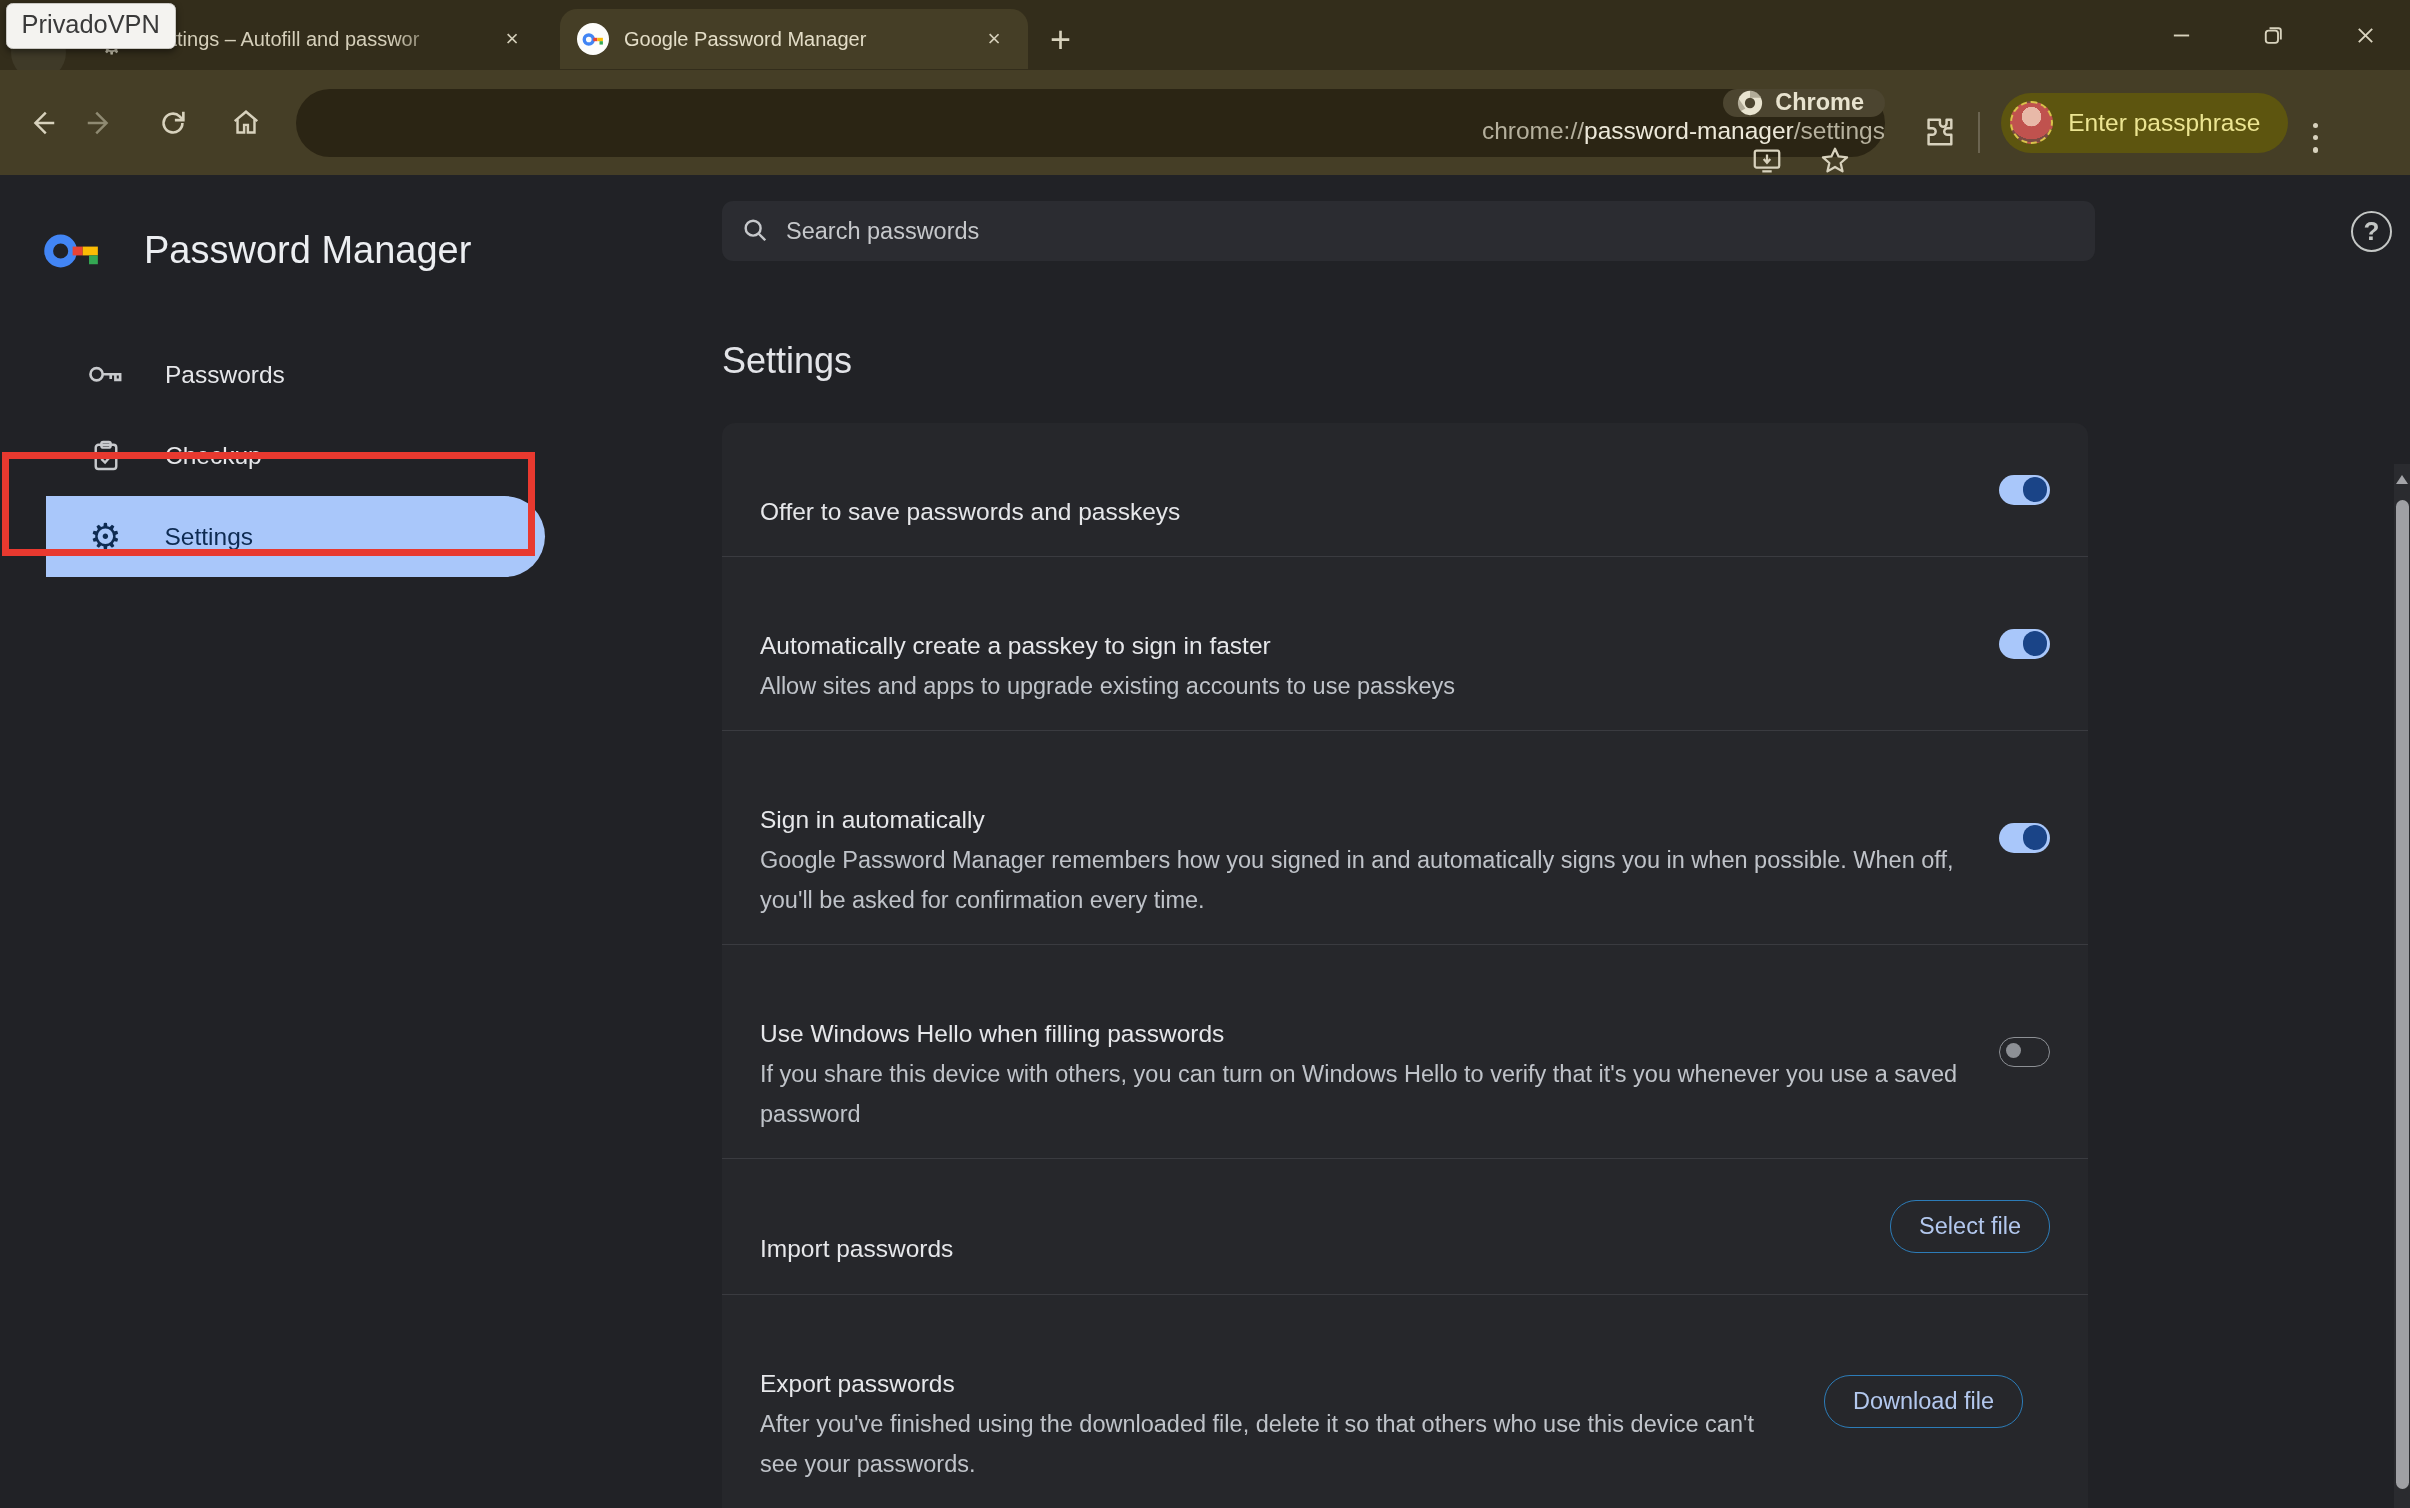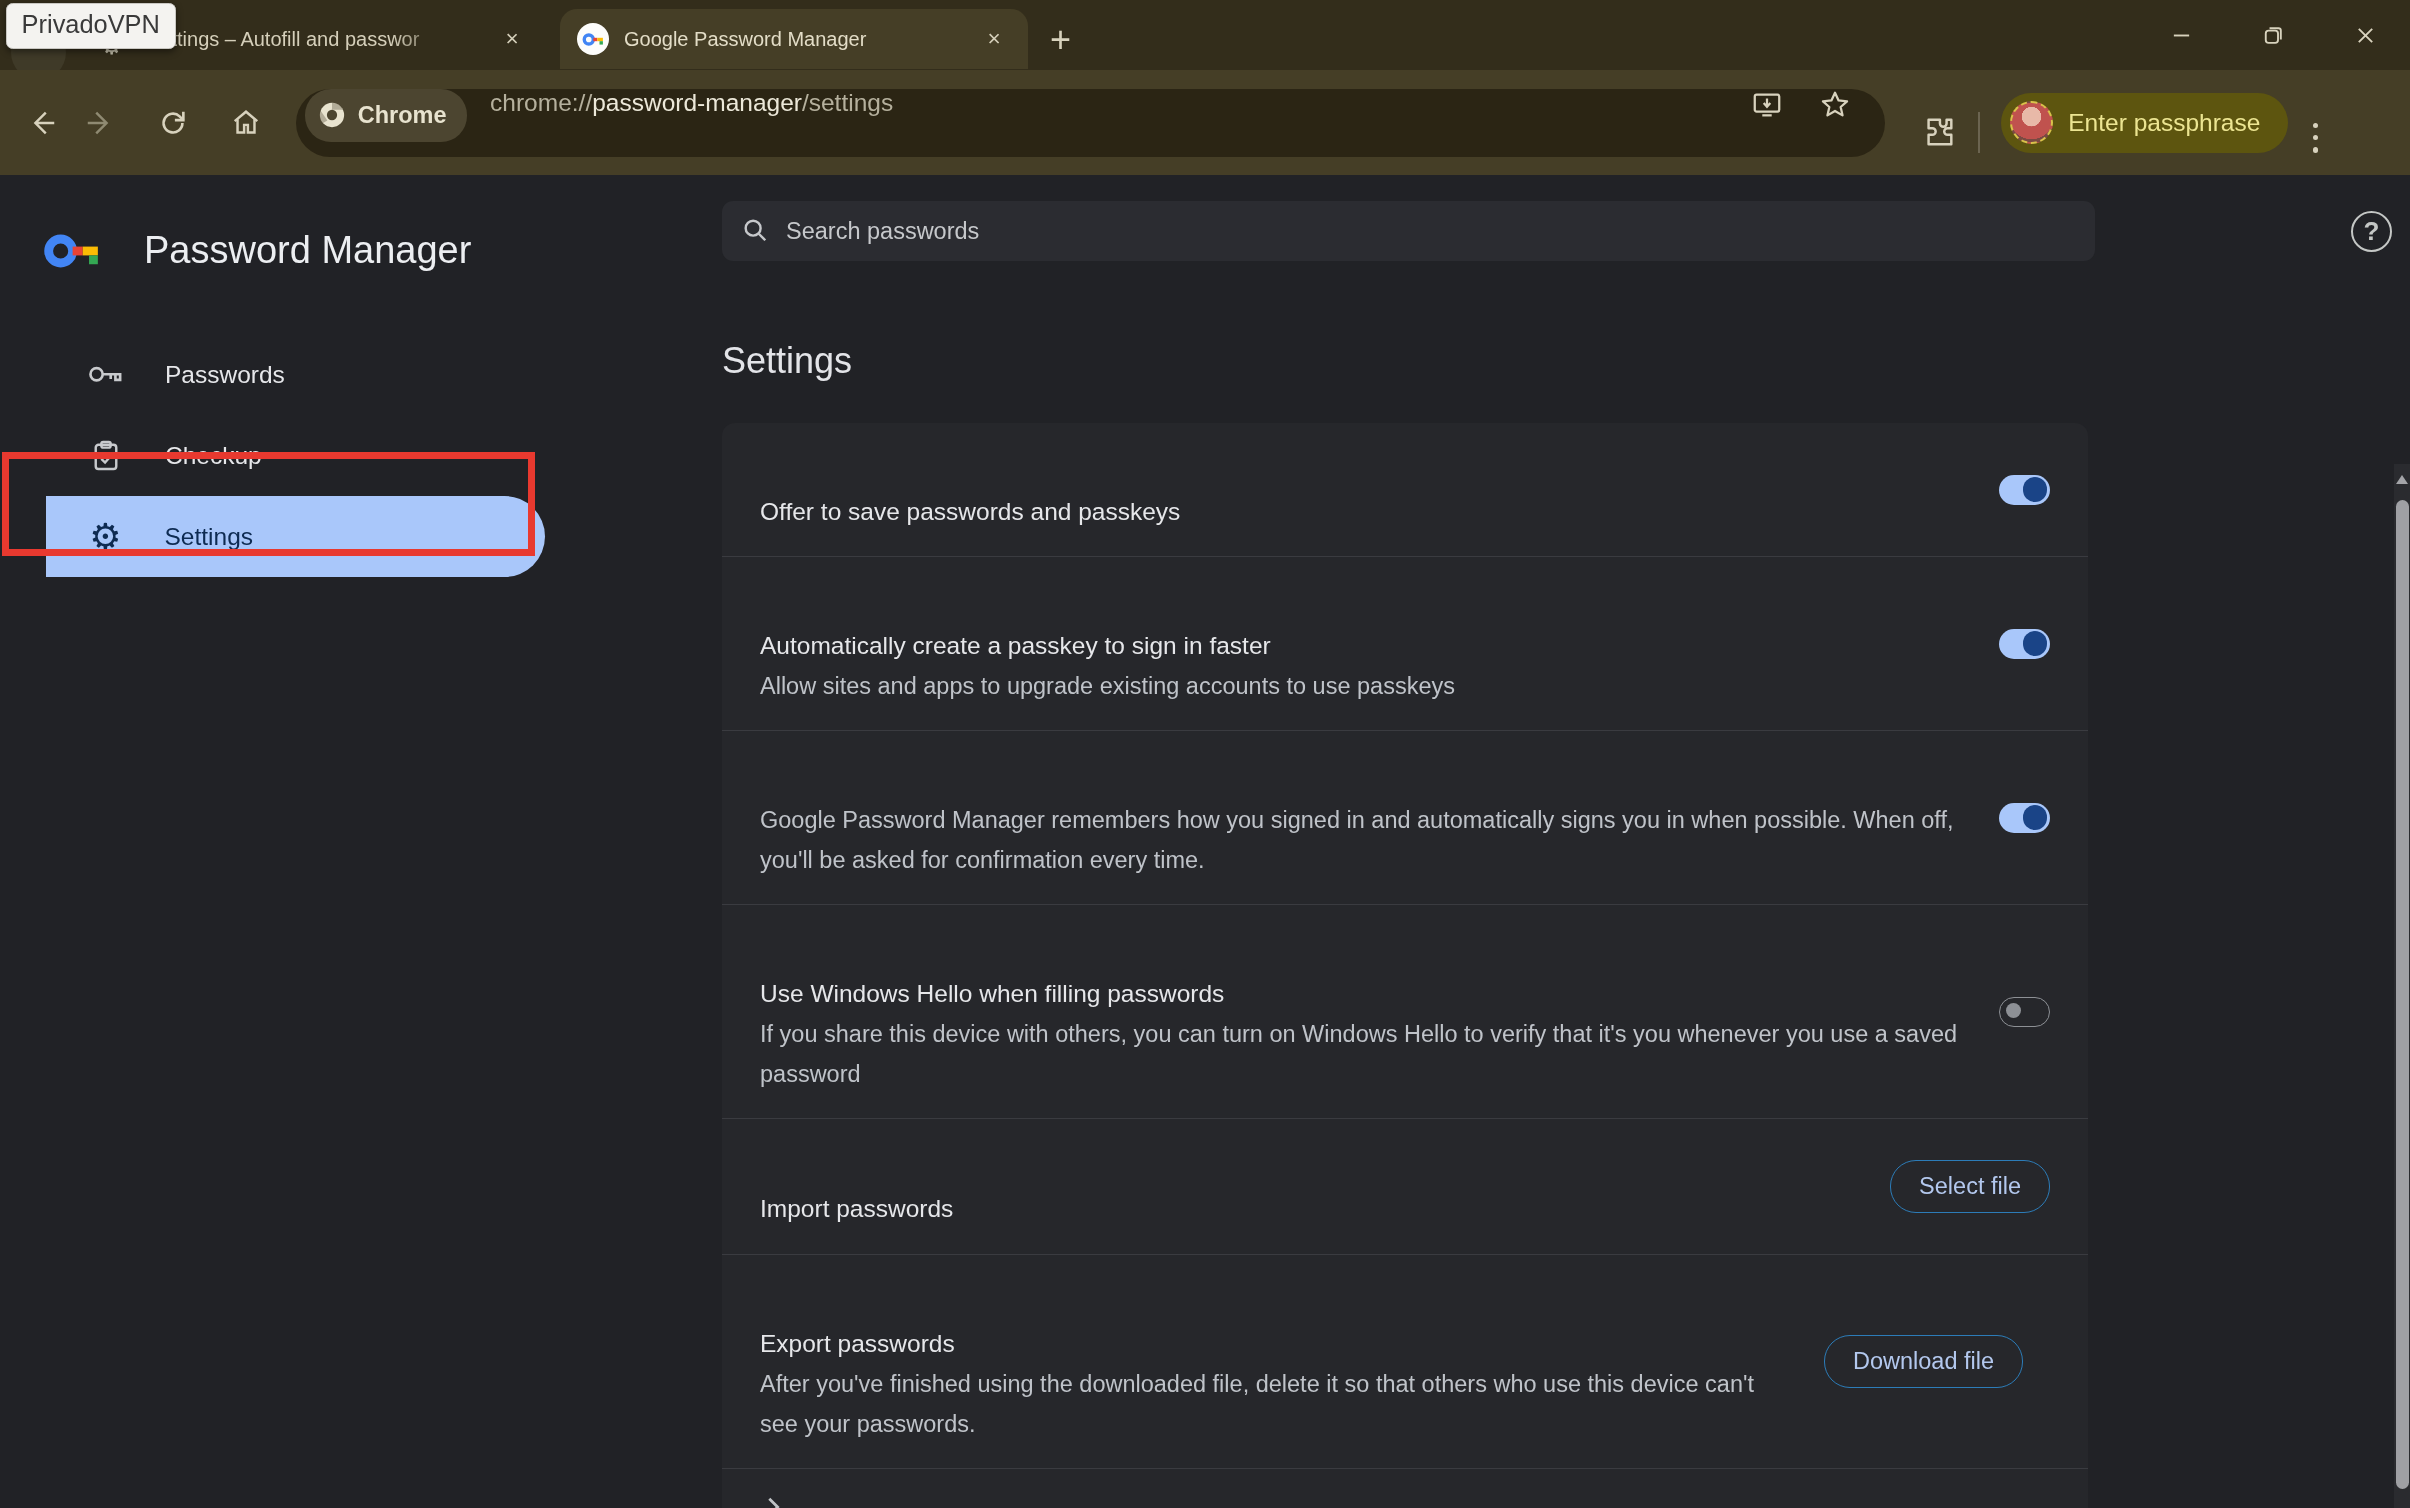--- a/index.html
+++ b/index.html
@@ -29,21 +29,21 @@
   .wincontrols{position:absolute; right:0; top:0; height:70px; display:flex; align-items:center;}
   .winbtn{width:92px; height:70px; display:flex; align-items:center; justify-content:center; color:var(--cream);}
   .tooltip{position:absolute; left:5.6px; top:2.8px; z-index:50; background:#f4f3f0; color:#3a3a3a; font-size:25.4px;
     padding:6.6px 15px 8.5px 15px; border-radius:6.6px; border:0.9px solid #c9c7c2; box-shadow:0 2.8px 7.5px rgba(0,0,0,.45);}
 
   
   .toolbar{position:absolute; left:0; top:70px; width:2411px; height:105px; background:var(--chrome-toolbar); display:flex; align-items:center;}
   .navbtn{width:58px; height:58px; display:flex; align-items:center; justify-content:center; color:var(--cream); flex:0 0 auto;}
   .navbtn.back{margin-left:13px;}
   .navbtn.fwd{color:#8f8a72;}
-  .omnibox{margin-left:21px; width:1589px; height:68px; background:var(--omnibox); border-radius:34px; display:flex; align-items:flex-start;}
+  .omnibox{margin-left:21px; width:1589px; height:68px; background:var(--omnibox); border-radius:34px; display:flex; align-items:flex-end;flex-direction:column;}
   .chrome-chip{margin-left:9.4px; height:53px; background:#4c4530; border-radius:26px; display:flex; align-items:center; padding:0 21px 0 13px; color:#e8e3cf; font-size:23.5px; font-weight:bold; gap:11.3px;}
   .url{margin-left:22.6px; font-size:24.5px; white-space:nowrap;}
   .url .dim{color:#b5b09d;} .url .host{color:#ece8d9;}
   .omni-icons{margin-left:auto; display:flex; align-items:center; gap:36px; padding-right:34px; color:var(--cream);}
   .toolbar-right{display:flex; align-items:flex-end; margin-left:19px; color:var(--cream);}
   .tb-divider{width:1.9px; height:41px; background:#6b6450; margin:0 21px;}
   .profile-chip{height:60px; background:#5d550f; border-radius:30px; display:flex; align-items:center; padding:0 28px 0 9.4px; gap:15px;}
   .avatar{width:43px; height:43px; border-radius:50%; border:2.8px dashed #d9c24a;
     background:radial-gradient(circle at 50% 35%, #e8b9a8 0 30%, #c0524e 31% 70%, #7a4a42 71%);}
   .profile-label{color:#ece592; font-size:24.5px;}
@@ -292,20 +292,21 @@
           </div>
           <div class="row-ctl">
               <div class="toggle on">
                 <div class="knob"></div>
               </div>
             </div>
         </div>
 
         <div class="row">
           <div class="row-text">
+            <div class="row-title">Sign in automatically</div>
             <div class="row-sub">Google Password Manager remembers how you signed in and automatically signs you in when possible. When off, you'll be asked for confirmation every time.</div>
           </div>
           <div class="row-ctl">
               <div class="toggle on">
                 <div class="knob"></div>
               </div>
             </div>
         </div>
 
         <div class="row">

